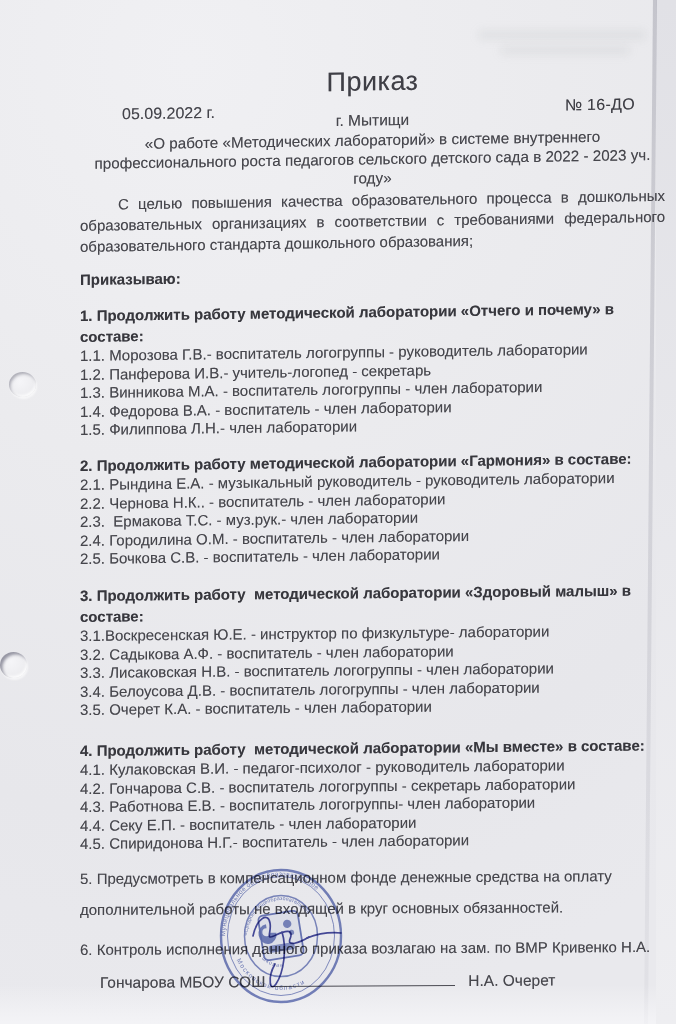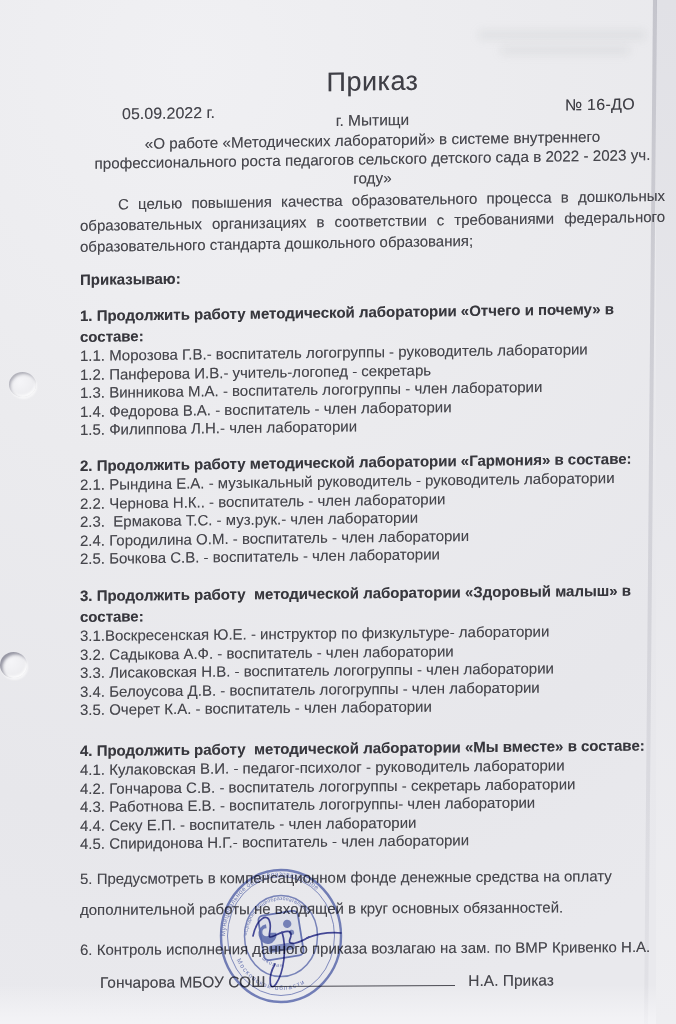--- a/index.html
+++ b/index.html
@@ -133,21 +133,21 @@
       </section>
     </div>
 
     <div class="blk blk-d">
       <p class="p56">5. Предусмотреть в компенсационном фонде денежные средства на оплату дополнительной работы не входящей в круг основных обязанностей.</p>
       <p class="p56 p6">6.  Контроль исполнения данного приказа возлагаю на зам. по ВМР Кривенко Н.А.</p>
 
       <div class="sig-row">
         <span>Гончарова МБОУ СОШ</span>
         <span class="sig-underline"></span>
-        <span class="sig-name">Н.А. Приказ</span>
+        <span class="sig-name">Н.А. Очерет</span>
       </div>
     </div>
   </div>
 
   <svg class="stamp" viewBox="0 0 140 150">
     <defs>
       <path id="rt" d="M 14,76 A 56,62 0 1 1 126,76"></path>
       <path id="rb" d="M 20,72 A 50,56 0 1 0 120,72"></path>
       <path id="rit" d="M 36,76 A 34,38 0 1 1 104,76"></path>
       <path id="rib" d="M 41,72 A 29,33 0 1 0 99,72"></path>

